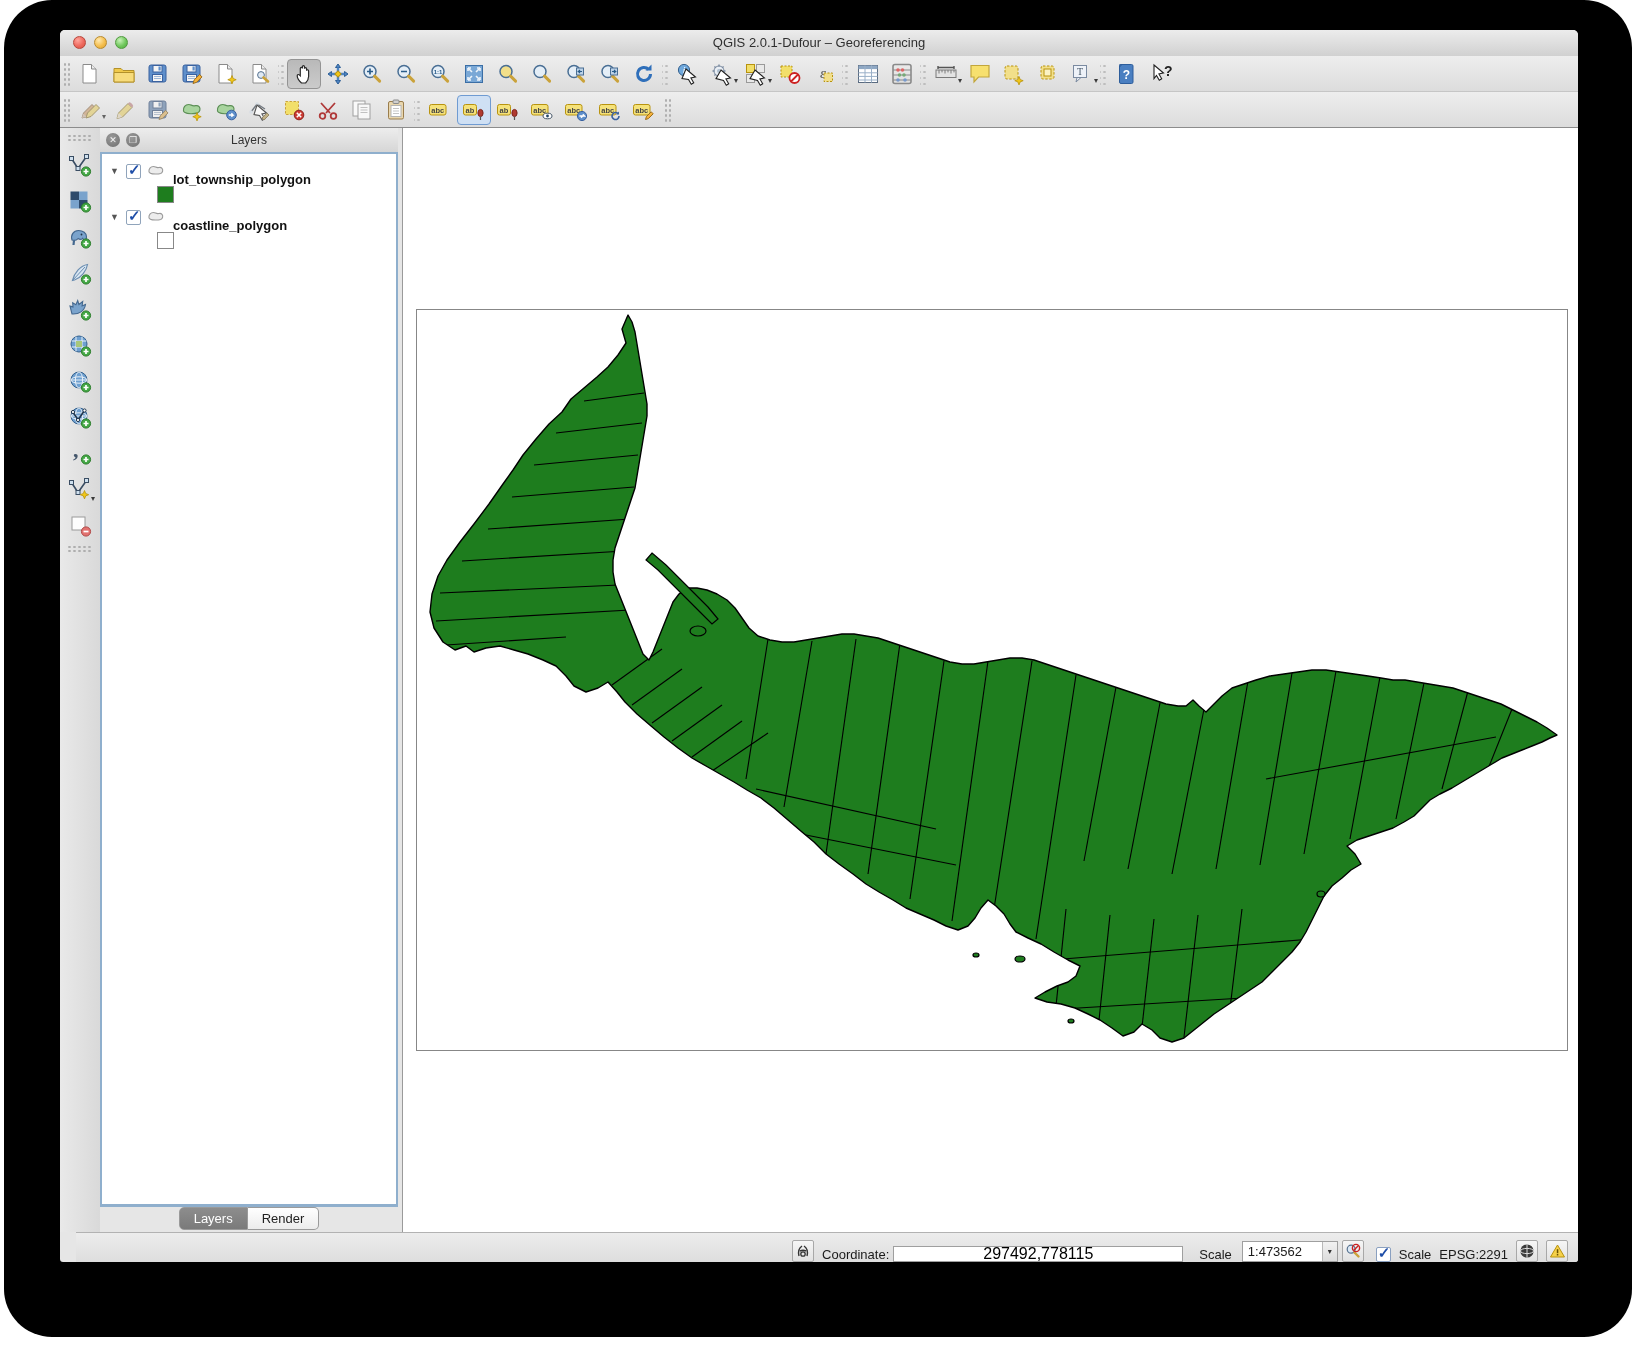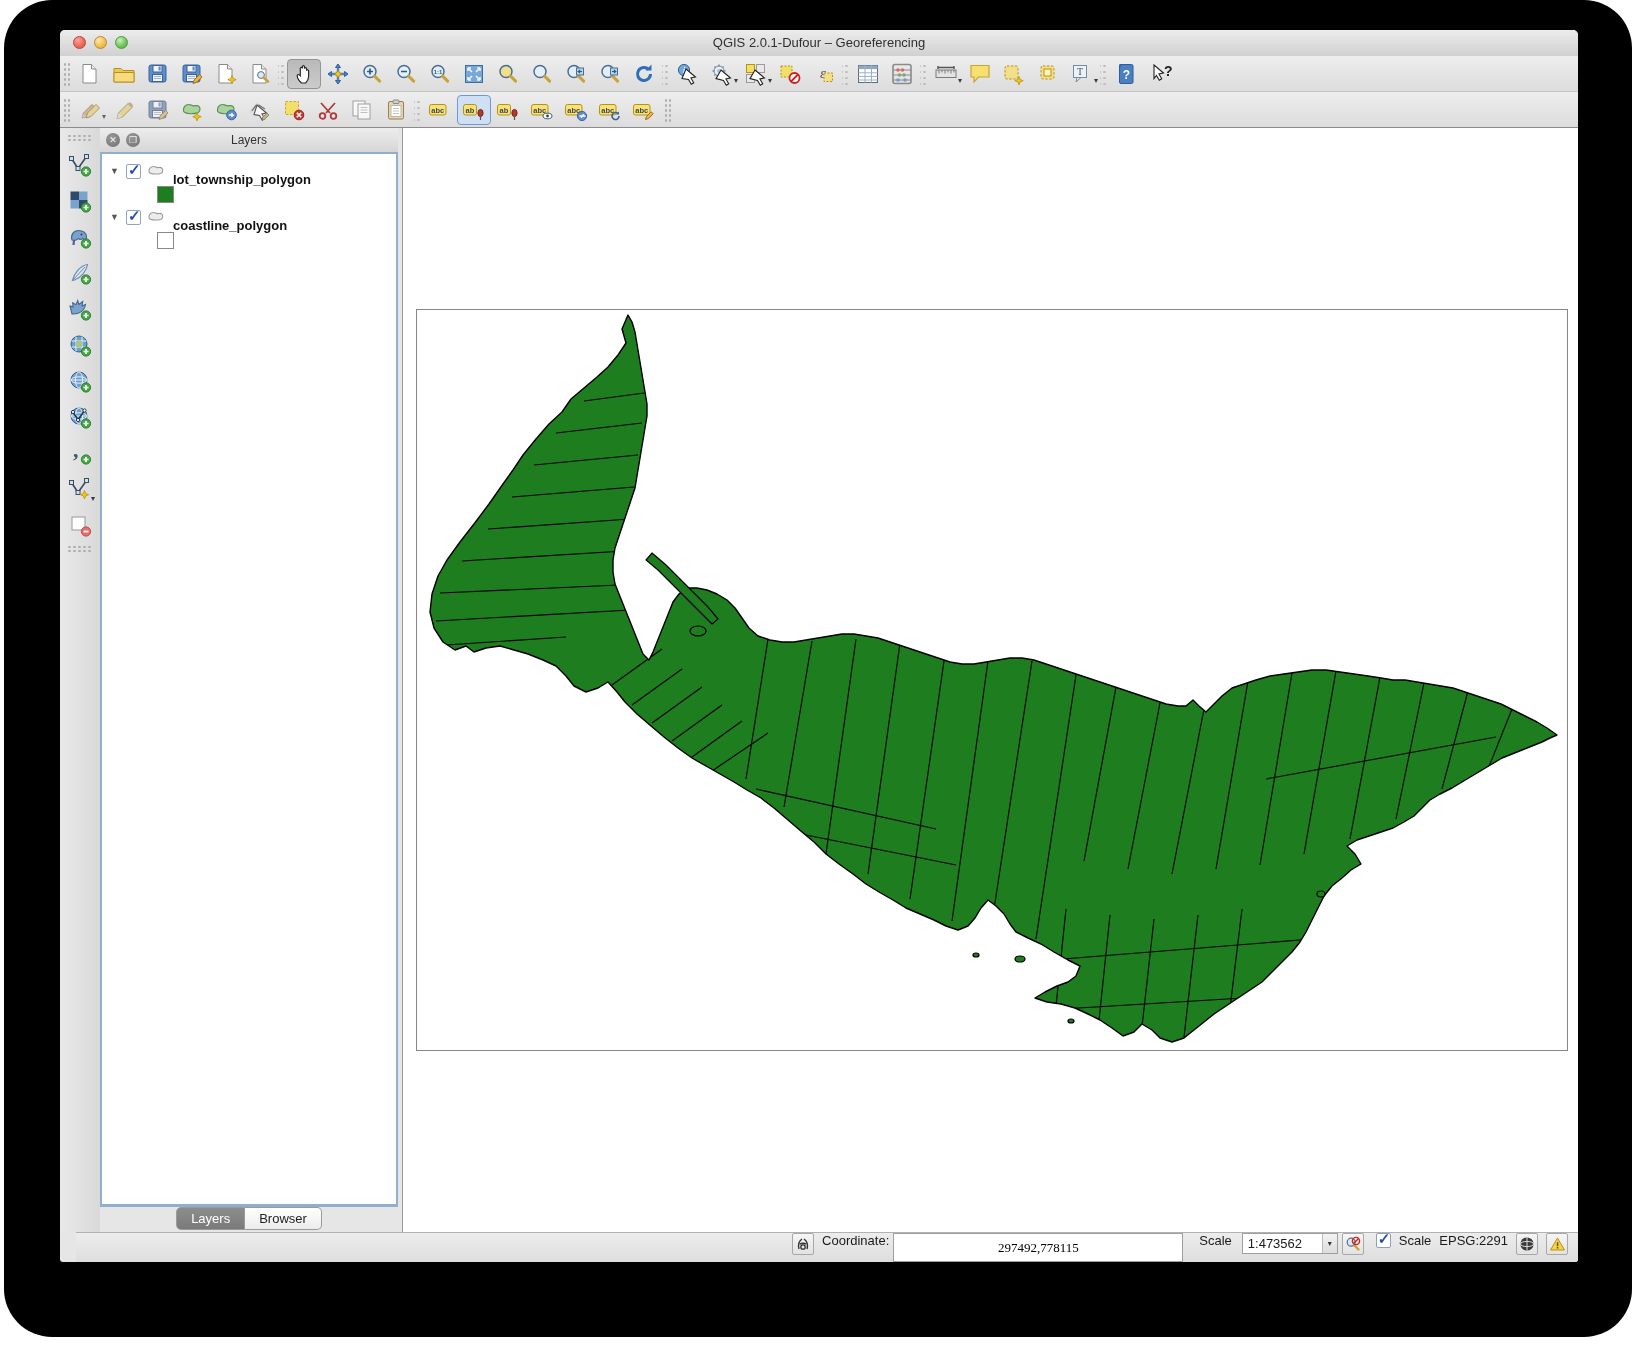--- a/index.html
+++ b/index.html
@@ -64,27 +64,27 @@
   .ptab { height:23px; padding:0 14px; font-size:13px; line-height:22px; border:1px solid #9a9a9a; }
   .ptab.sel { background:linear-gradient(#8d8d8d,#7a7a7a); color:#fff; border-radius:5px 0 0 5px; }
   .ptab.unsel { background:linear-gradient(#ffffff,#ececec); color:#222; border-radius:0 5px 5px 0; border-left:none; }
 
   
   .canvas { position:absolute; left:342px; top:98px; right:0; bottom:30px; background:#fff; border-left:1px solid #9a9a9a;}
   .map-frame { position:absolute; left:13px; top:181px; width:1152px; height:742px; }
 
   
   .statusbar { position:absolute; left:16px; right:0; bottom:0; height:30px; background:linear-gradient(#ececec,#dedede);
-    border-top:1px solid #b2b2b2; display:flex; align-items:flex-start; font-size:13px; color:#1a1a1a; }
+    border-top:1px solid #b2b2b2; display:flex; align-items:flex-end; font-size:13px; color:#1a1a1a; }
   .sb-spacer { flex:1 1 auto; }
   .sb-btn { width:22px; height:22px; border:1px solid #a8a8a8; background:linear-gradient(#f6f6f6,#e2e2e2);
     display:flex; align-items:center; justify-content:center; margin:0 4px; border-radius:2px;}
   .sb-label { margin:0 4px; }
-  .sb-input { width:290px; height:29px; border:1px solid #9f9f9f; background:#fff; text-align:center;
-    font-size:13px; font-family:Liberation Serif, serif; }
+  .sb-input { width:290px; height:16px; border:1px solid #9f9f9f; background:#fff; text-align:center;
+    font-size:16px; font-family:Liberation Sans, sans-serif; }
   .sb-combo { width:96px; height:21px; border:1px solid #9f9f9f; background:#fff; display:flex; align-items:center; margin-left:6px;}
   .sb-combo .val { flex:1; padding-left:5px; font-size:13px; }
   .sb-combo .btn { width:15px; height:100%; border-left:1px solid #b9b9b9; background:linear-gradient(#f2f2f2,#dcdcdc);
     font-size:8px; text-align:center; line-height:19px; color:#333; }
   .sb-check { width:15px; height:15px; background:#fff; border:1px solid #8aa0c0; border-radius:2px; position:relative; margin:0 4px 0 8px;}
   .sb-check .chk { position:absolute; left:1px; top:-4px; font-size:15px; color:#1f4ea8; font-weight:bold;}
 </style>
 </head>
 <body>
 
@@ -611,21 +611,21 @@
             </svg>
           </span>
           <span class="layer-name">coastline_polygon</span>
         </div>
         <div class="swatch-row">
           <span class="swatch" style="background:#ffffff"></span>
         </div>
       </div>
     <div class="panel-tabs" id="panel-tabs">
         <div class="ptab sel">Layers</div>
-        <div class="ptab unsel">Browser</div>
+        <div class="ptab unsel">Render</div>
       </div>
   </div>
 
   <div class="canvas">
     <div class="map-frame">
       <svg width="1152" height="742" viewBox="0 0 1152 742">
         <defs>
           <clipPath id="island-clip">
               <path id="island-clip-path" d="M212,6 L206,20 210,34 202,46 192,58 181,68 168,79 155,90 146,103 133,115 120,130 107,146 97,161 87,175 73,195 58,215 44,233 31,251 22,267 16,285 14,303 18,319 27,333 39,341 50,337 58,343 70,339 84,337 98,341 112,345 127,351 140,357 150,367 158,377 170,383 182,379 192,373 201,383 209,393 221,405 235,417 248,428 262,439 276,449 290,457 304,465 318,473 331,481 345,489 358,499 372,511 386,523 398,533 410,545 423,555 437,565 450,575 463,583 477,591 490,599 504,605 518,611 530,617 542,621 552,617 559,609 565,599 572,591 580,597 588,605 594,615 600,623 612,629 625,635 638,643 652,651 664,657 660,667 652,673 641,677 629,683 619,689 631,693 645,695 659,699 672,705 684,711 696,719 707,727 718,723 726,715 736,721 744,729 756,733 768,729 778,721 788,713 798,705 810,697 822,689 834,681 846,673 856,663 866,653 876,643 884,633 890,623 896,611 902,599 908,587 916,577 926,569 935,561 945,555 939,545 931,537 941,531 953,527 965,523 977,519 988,513 998,507 1006,499 1014,491 1024,485 1036,479 1046,473 1056,467 1066,461 1076,455 1086,449 1096,445 1106,441 1116,437 1126,433 1134,429 1141,426 1131,419 1121,413 1109,407 1097,401 1085,395 1073,391 1061,387 1049,383 1037,379 1025,377 1013,375 1001,373 989,371 977,371 965,369 952,367 938,365 924,363 910,361 896,361 882,363 868,365 854,367 840,371 828,375 816,379 806,387 798,395 790,403 783,397 777,391 770,397 762,397 750,395 738,391 726,387 714,383 702,379 690,375 678,371 666,367 654,363 642,359 630,355 618,351 606,349 594,349 582,351 570,353 558,355 546,355 534,353 522,349 510,345 498,341 486,337 474,333 462,329 450,327 438,325 426,325 414,327 402,329 390,331 378,333 366,333 354,331 342,327 333,319 326,309 319,299 311,291 301,285 291,281 281,279 271,279 263,285 257,293 253,303 249,313 245,323 241,333 237,343 233,351 227,345 223,335 219,325 215,315 211,305 207,295 203,285 199,275 197,263 197,251 199,239 203,227 207,215 211,203 215,191 219,179 221,167 223,155 225,143 227,131 229,119 231,107 231,95 229,83 227,71 225,59 223,47 221,35 219,23 216,13 Z"></path>
             </clipPath>

